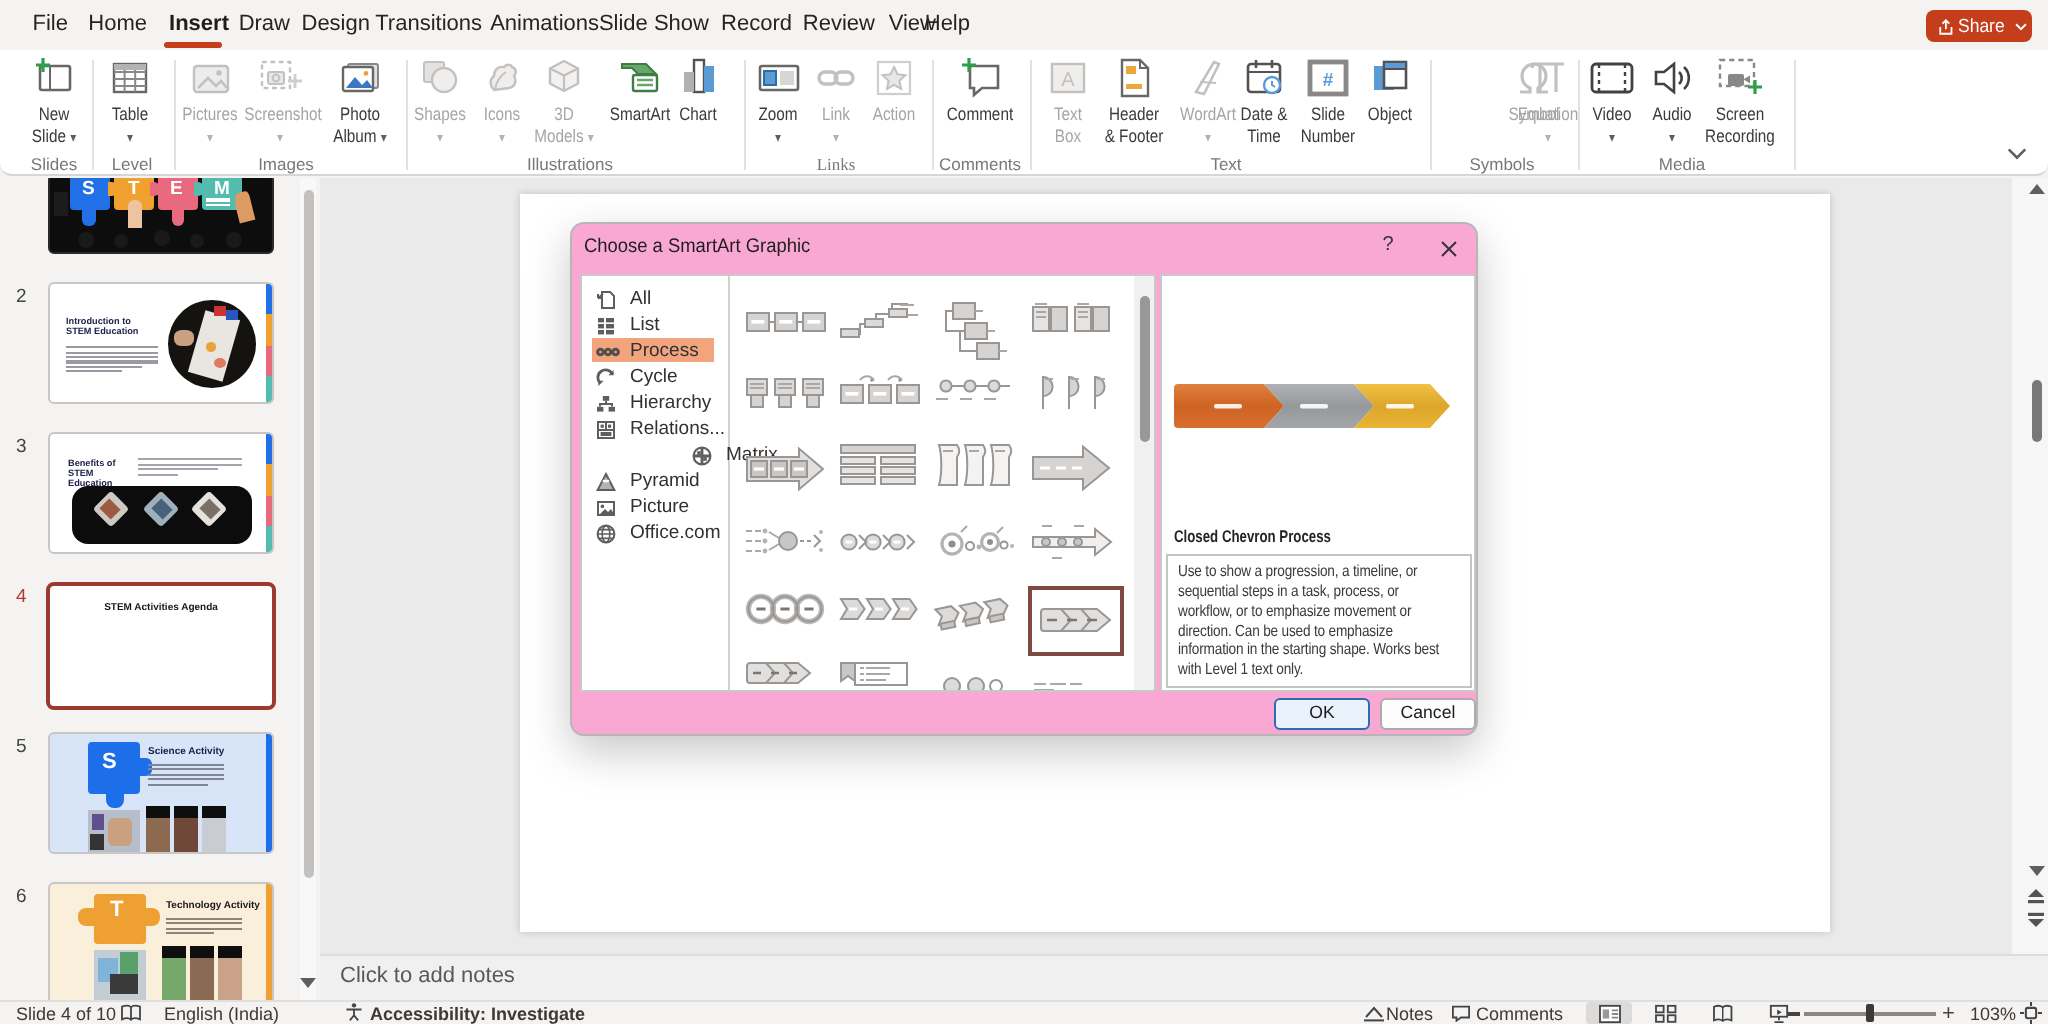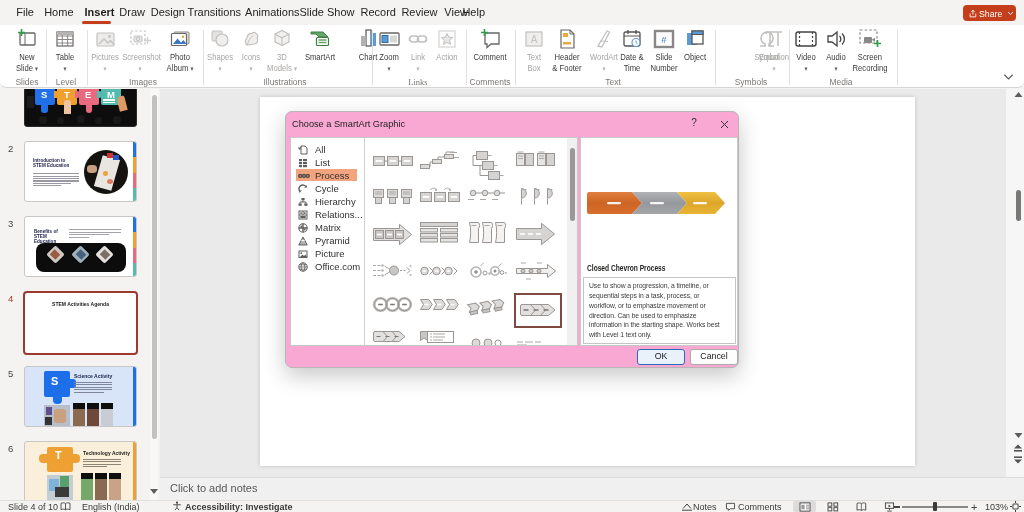--- a/index.html
+++ b/index.html
@@ -162,21 +162,21 @@
       <div class="rico">
         <svg width="24" height="22" viewBox="0 0 24 22">
           <path d="M3 4h12l5 5-9 0-3-3H3z" fill="#64a968" stroke="#3f7d44"></path>
           <rect x="8.5" y="9.5" width="12" height="8" rx="1" fill="#fff" stroke="#3f7d44" stroke-width="1.2"></rect>
           <path d="M10.5 12h8M10.5 14.5h8" stroke="#64a968" stroke-width="1.3"></path>
         </svg>
       </div>
       <div class="rlab">SmartArt</div>
     </div>
 
-    <div class="rbtn" style="left:352px;width:32px;">
+    <div class="rbtn" style="left:333px;width:32px;">
       <div class="rico">
         <svg width="20" height="22" viewBox="0 0 20 22">
           <rect x="8" y="2" width="5" height="16" fill="#fff" stroke="#555352" stroke-width="1.2"></rect>
           <rect x="3" y="8" width="5" height="10" fill="#b3b1af"></rect>
           <rect x="13" y="5" width="5" height="13" fill="#5b9bd5"></rect>
         </svg>
       </div>
       <div class="rlab">Chart</div>
     </div>
     <div class="gsep" style="left:372px;"></div>
@@ -646,21 +646,21 @@
       <div class="cat" style="top:70px;">
         <svg class="ci" width="10" height="10" viewBox="0 0 10 10">
           <rect x="1" y="1" width="8" height="8" fill="none" stroke="#605e5c"></rect>
           <path d="M1 5h8M5 1v4" stroke="#605e5c"></path>
           <rect x="2.3" y="2.3" width="1.6" height="1.6" fill="#605e5c"></rect>
           <rect x="6" y="2.3" width="1.6" height="1.6" fill="#605e5c"></rect>
           <rect x="2.3" y="6" width="5.4" height="2" fill="#605e5c"></rect>
         </svg>
         <span class="ct">Relations...</span>
       </div>
-      <div class="cat" style="top:83px;">
+      <div class="cat" style="top:83px;margin-left:48px;">
         <svg class="ci" width="10" height="10" viewBox="0 0 10 10">
           <circle cx="5" cy="5" r="4.2" fill="none" stroke="#605e5c" stroke-width="1.1"></circle>
           <path d="M5 .8v8.4M.8 5h8.4" stroke="#605e5c" stroke-width="1.4"></path>
           <rect x="2.6" y="2.6" width="1.8" height="1.8" fill="#605e5c"></rect>
           <rect x="5.6" y="5.6" width="1.8" height="1.8" fill="#605e5c"></rect>
         </svg>
         <span class="ct">Matrix</span>
       </div>
       <div class="cat" style="top:96px;">
         <svg class="ci" width="10" height="10" viewBox="0 0 10 10">

